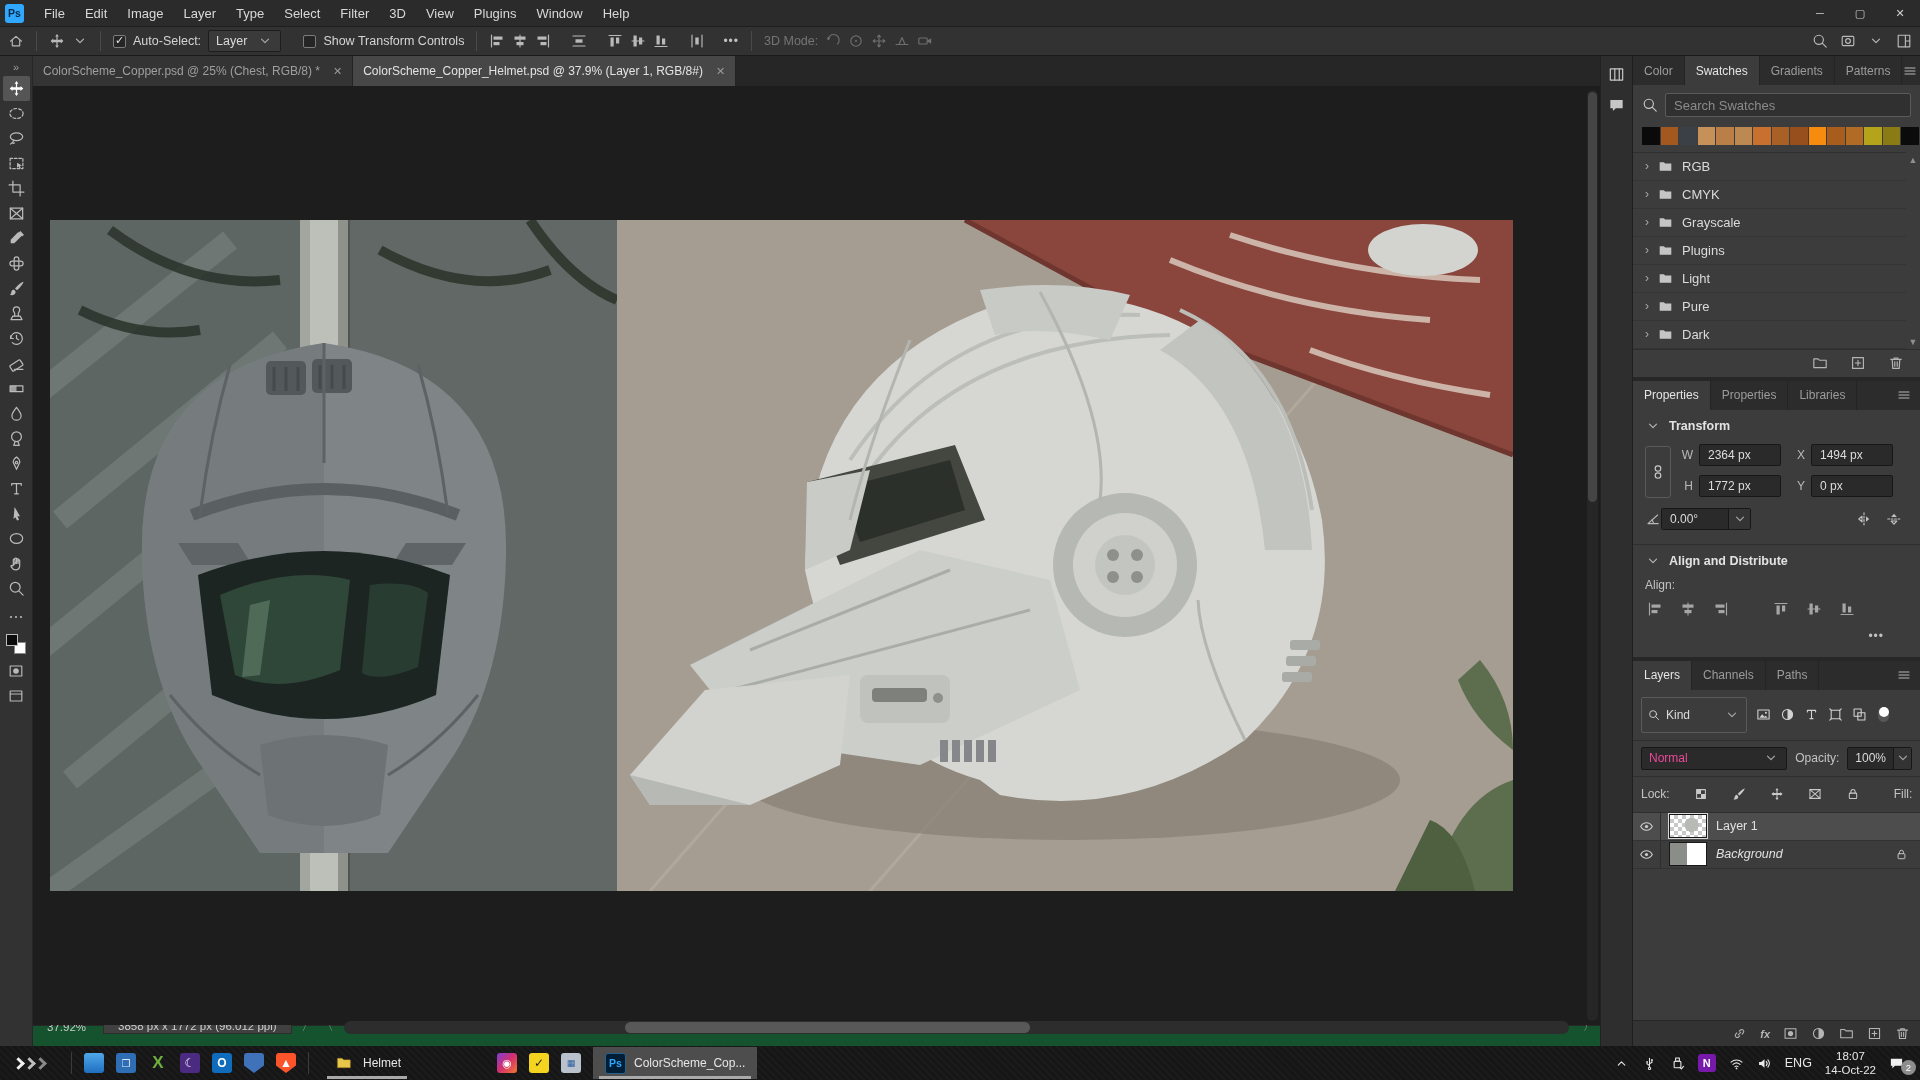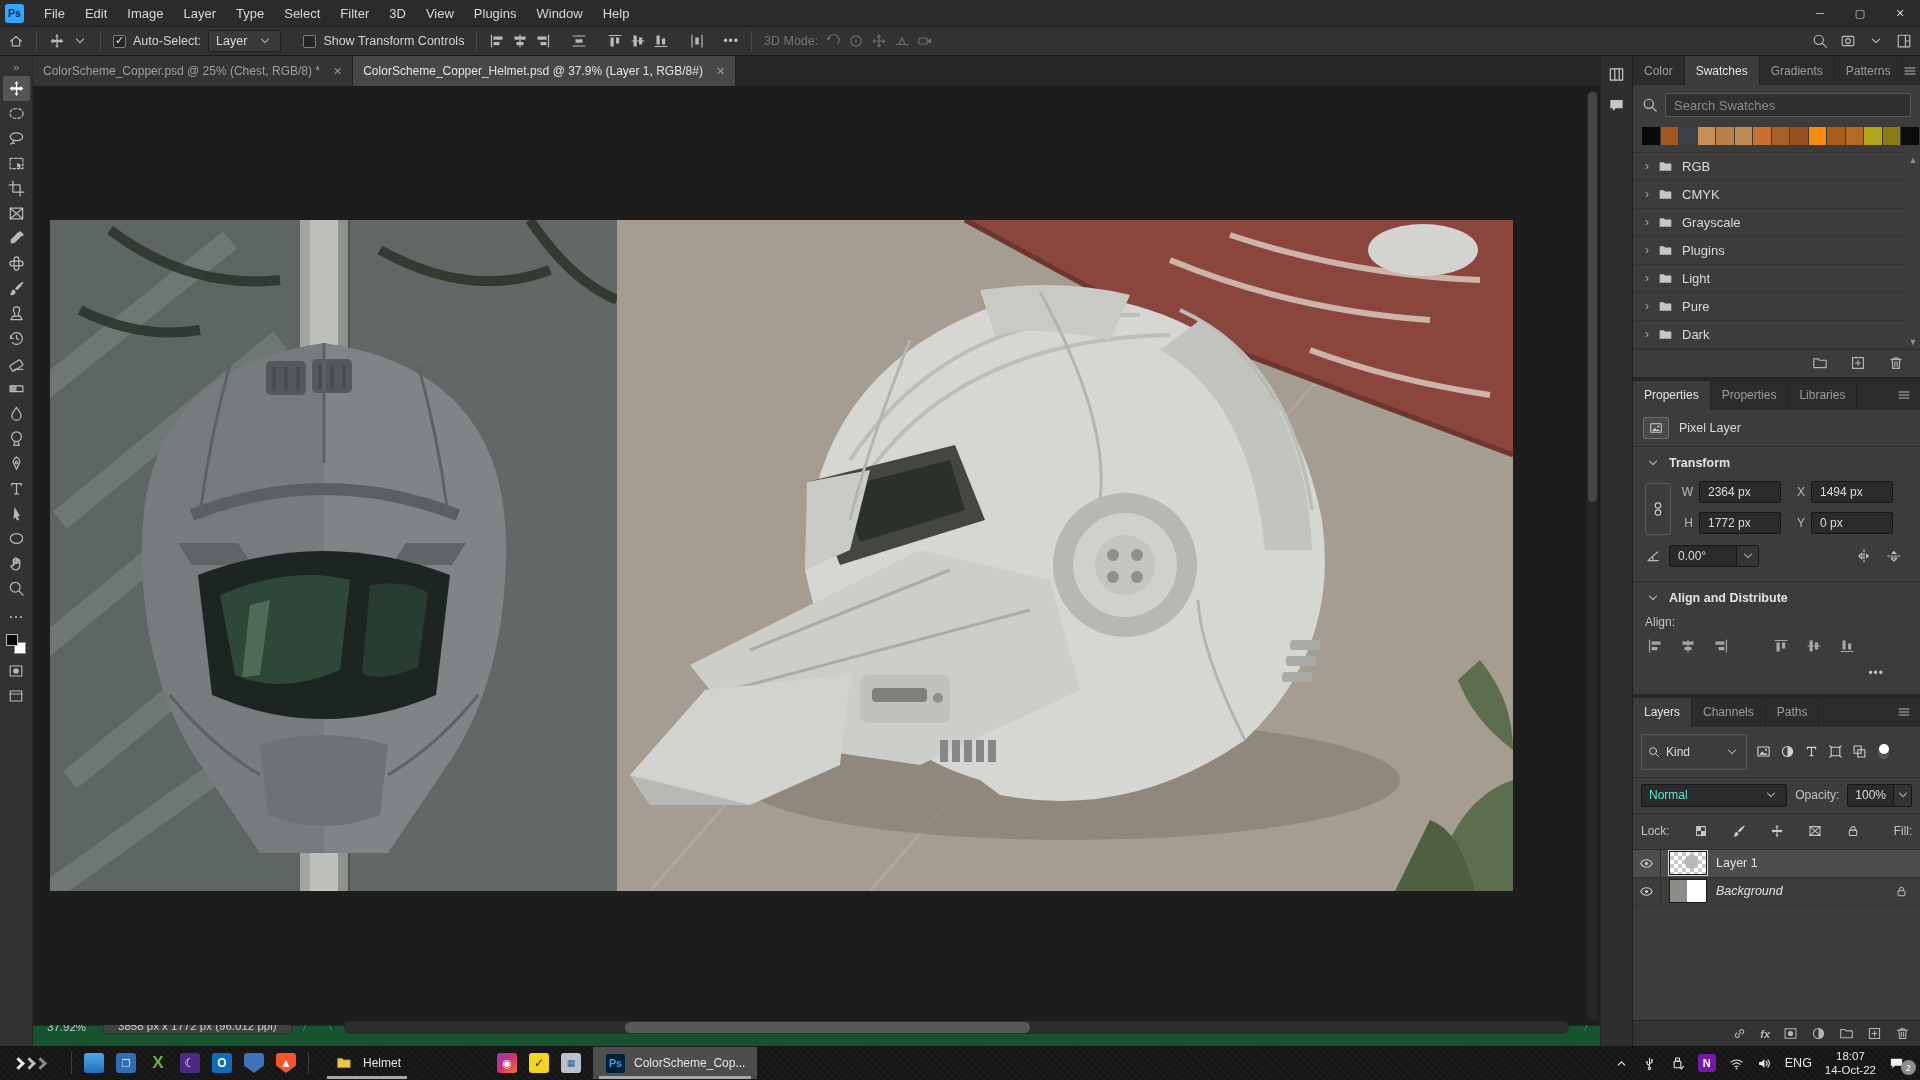--- a/index.html
+++ b/index.html
@@ -107,21 +107,21 @@
   .section{padding:8px 12px 4px 12px;}
   .section-title{display:flex;align-items:center;gap:8px;font-size:12.5px;font-weight:bold;color:#e2e2e2;}
   .section-title .chev{color:#b5b5b5;display:flex;}
   .tf-grid{display:flex;margin-top:10px;gap:8px;}
   .tf-link{width:26px;height:52px;border:1px solid #5a5a5a;border-radius:3px;display:flex;align-items:center;
     justify-content:center;color:#c9c9c9;margin-top:2px;}
   .tf-fields{flex:1;display:grid;grid-template-columns:14px 82px 18px 82px;grid-row-gap:9px;align-items:center;
     column-gap:6px;font-size:12px;color:#b9b9b9;}
   .tf-input{height:22px;background:#2a2a2a;border:1px solid #171717;border-radius:2px;color:#dcdcdc;
     display:flex;align-items:center;padding:0 8px;font-size:12px;}
-  .tf-row3{display:flex;align-items:center;margin-top:10px;gap:8px;color:#b9b9b9;}
+  .tf-row3{display:flex;align-items:center;margin-top:10px;color:#b9b9b9;}
   .angle-box{display:flex;height:22px;border:1px solid #171717;border-radius:2px;overflow:hidden;}
   .angle-val{width:66px;background:#2a2a2a;display:flex;align-items:center;padding:0 8px;color:#dcdcdc;font-size:12px;}
   .angle-chev{width:22px;background:#343434;border-left:1px solid #171717;display:flex;align-items:center;
     justify-content:center;color:#a8a8a8;}
   .flip-icons{margin-left:auto;display:flex;gap:14px;color:#c2c2c2;padding-right:6px;}
   .align-row{display:flex;gap:17px;padding:9px 2px 2px 2px;color:#a6a6a6;}
   .align-label{font-size:12px;color:#c3c3c3;margin-top:9px;}
   .more-row{display:flex;justify-content:flex-end;padding:10px 24px 10px 0;color:#c0c0c0;letter-spacing:1px;font-size:12px;}
   .ic{width:16px;height:16px;display:block;}
 
@@ -131,21 +131,21 @@
   .kind-dd{width:106px;height:36px;border:1px solid #5a5a5a;border-radius:2px;display:flex;align-items:center;
     gap:6px;padding:0 6px;font-size:12px;color:#dcdcdc;}
   .kind-dd .chev{margin-left:auto;color:#a8a8a8;display:flex;}
   .filter-ic{color:#d2d2d2;display:flex;}
   .filter-ic .ic{width:15px;height:15px;}
   .filter-toggle{width:11px;height:15px;background:#555;border-radius:6px;position:relative;margin-left:2px;}
   .filter-toggle::after{content:"";position:absolute;left:0.5px;top:0;width:10px;height:10px;border-radius:50%;background:#fff;}
   .blend-row{display:flex;align-items:center;gap:8px;padding:6px 8px;border-bottom:1px solid #2e2e2e;
     font-size:12px;color:#c3c3c3;}
   .blend-dd{width:148px;height:23px;background:#2a2a2a;border:1px solid #171717;border-radius:2px;display:flex;
-    align-items:center;padding:0 7px;color:#5eead4;}
+    align-items:center;padding:0 7px;color:#ec4899;}
   .blend-dd .chev{margin-left:auto;color:#a8a8a8;display:flex;}
   .valbox{height:23px;background:#2a2a2a;border:1px solid #171717;border-radius:2px;display:flex;align-items:center;}
   .valbox span.v{padding:0 7px;color:#dcdcdc;font-size:12px;}
   .valbox .chev{width:18px;border-left:1px solid #171717;display:flex;align-items:center;justify-content:center;
     color:#a8a8a8;height:100%;background:#333;}
   .lock-row{display:flex;align-items:center;gap:24px;padding:6px 8px;border-bottom:1px solid #2e2e2e;
     font-size:12px;color:#c3c3c3;}
   .lock-ic{color:#c9c9c9;display:flex;}
   .lock-ic .ic{width:14px;height:14px;}
   .layer-list{flex:1;overflow:hidden;}
@@ -815,30 +815,20 @@
       <div class="panel">
         <div class="ptabs">
           <div class="ptab active">Properties</div>
           <div class="ptab">Properties</div>
           <div class="ptab">Libraries</div>
           <div class="ptab-menu">
               <svg class="ic" viewBox="0 0 16 16" fill="none" stroke="currentColor" stroke-width="1.15" stroke-linecap="round" stroke-linejoin="round">
                 <path d="M3 5h10M3 8h10M3 11h10"></path>
               </svg>
             </div>
-        </div>
-        <div class="pixellayer-row">
-          <span class="pixellayer-thumb">
-              <svg class="ic" viewBox="0 0 16 16" fill="none" stroke="currentColor" stroke-width="1.15" stroke-linecap="round" stroke-linejoin="round">
-                <rect x="2" y="3.2" width="12" height="9.6"></rect>
-                <circle cx="10.6" cy="6.2" r="1.1" fill="currentColor" stroke="none"></circle>
-                <path fill="currentColor" stroke="none" d="M3.6 11.4 6.6 7.8l2.3 2.7 1.4-1.3 2.1 2.2Z"></path>
-              </svg>
-            </span>
-          <span class="pl-label">Pixel Layer</span>
         </div>
         <div class="section">
           <div class="section-title">
             <span class="chev">
                 <svg class="ic" viewBox="0 0 16 16" fill="none" stroke="currentColor" stroke-width="1.15" stroke-linecap="round" stroke-linejoin="round">
                   <path d="M4.5 6.2 8 9.7l3.5-3.5"></path>
                 </svg>
               </span>
             <span>Transform</span>
           </div>

